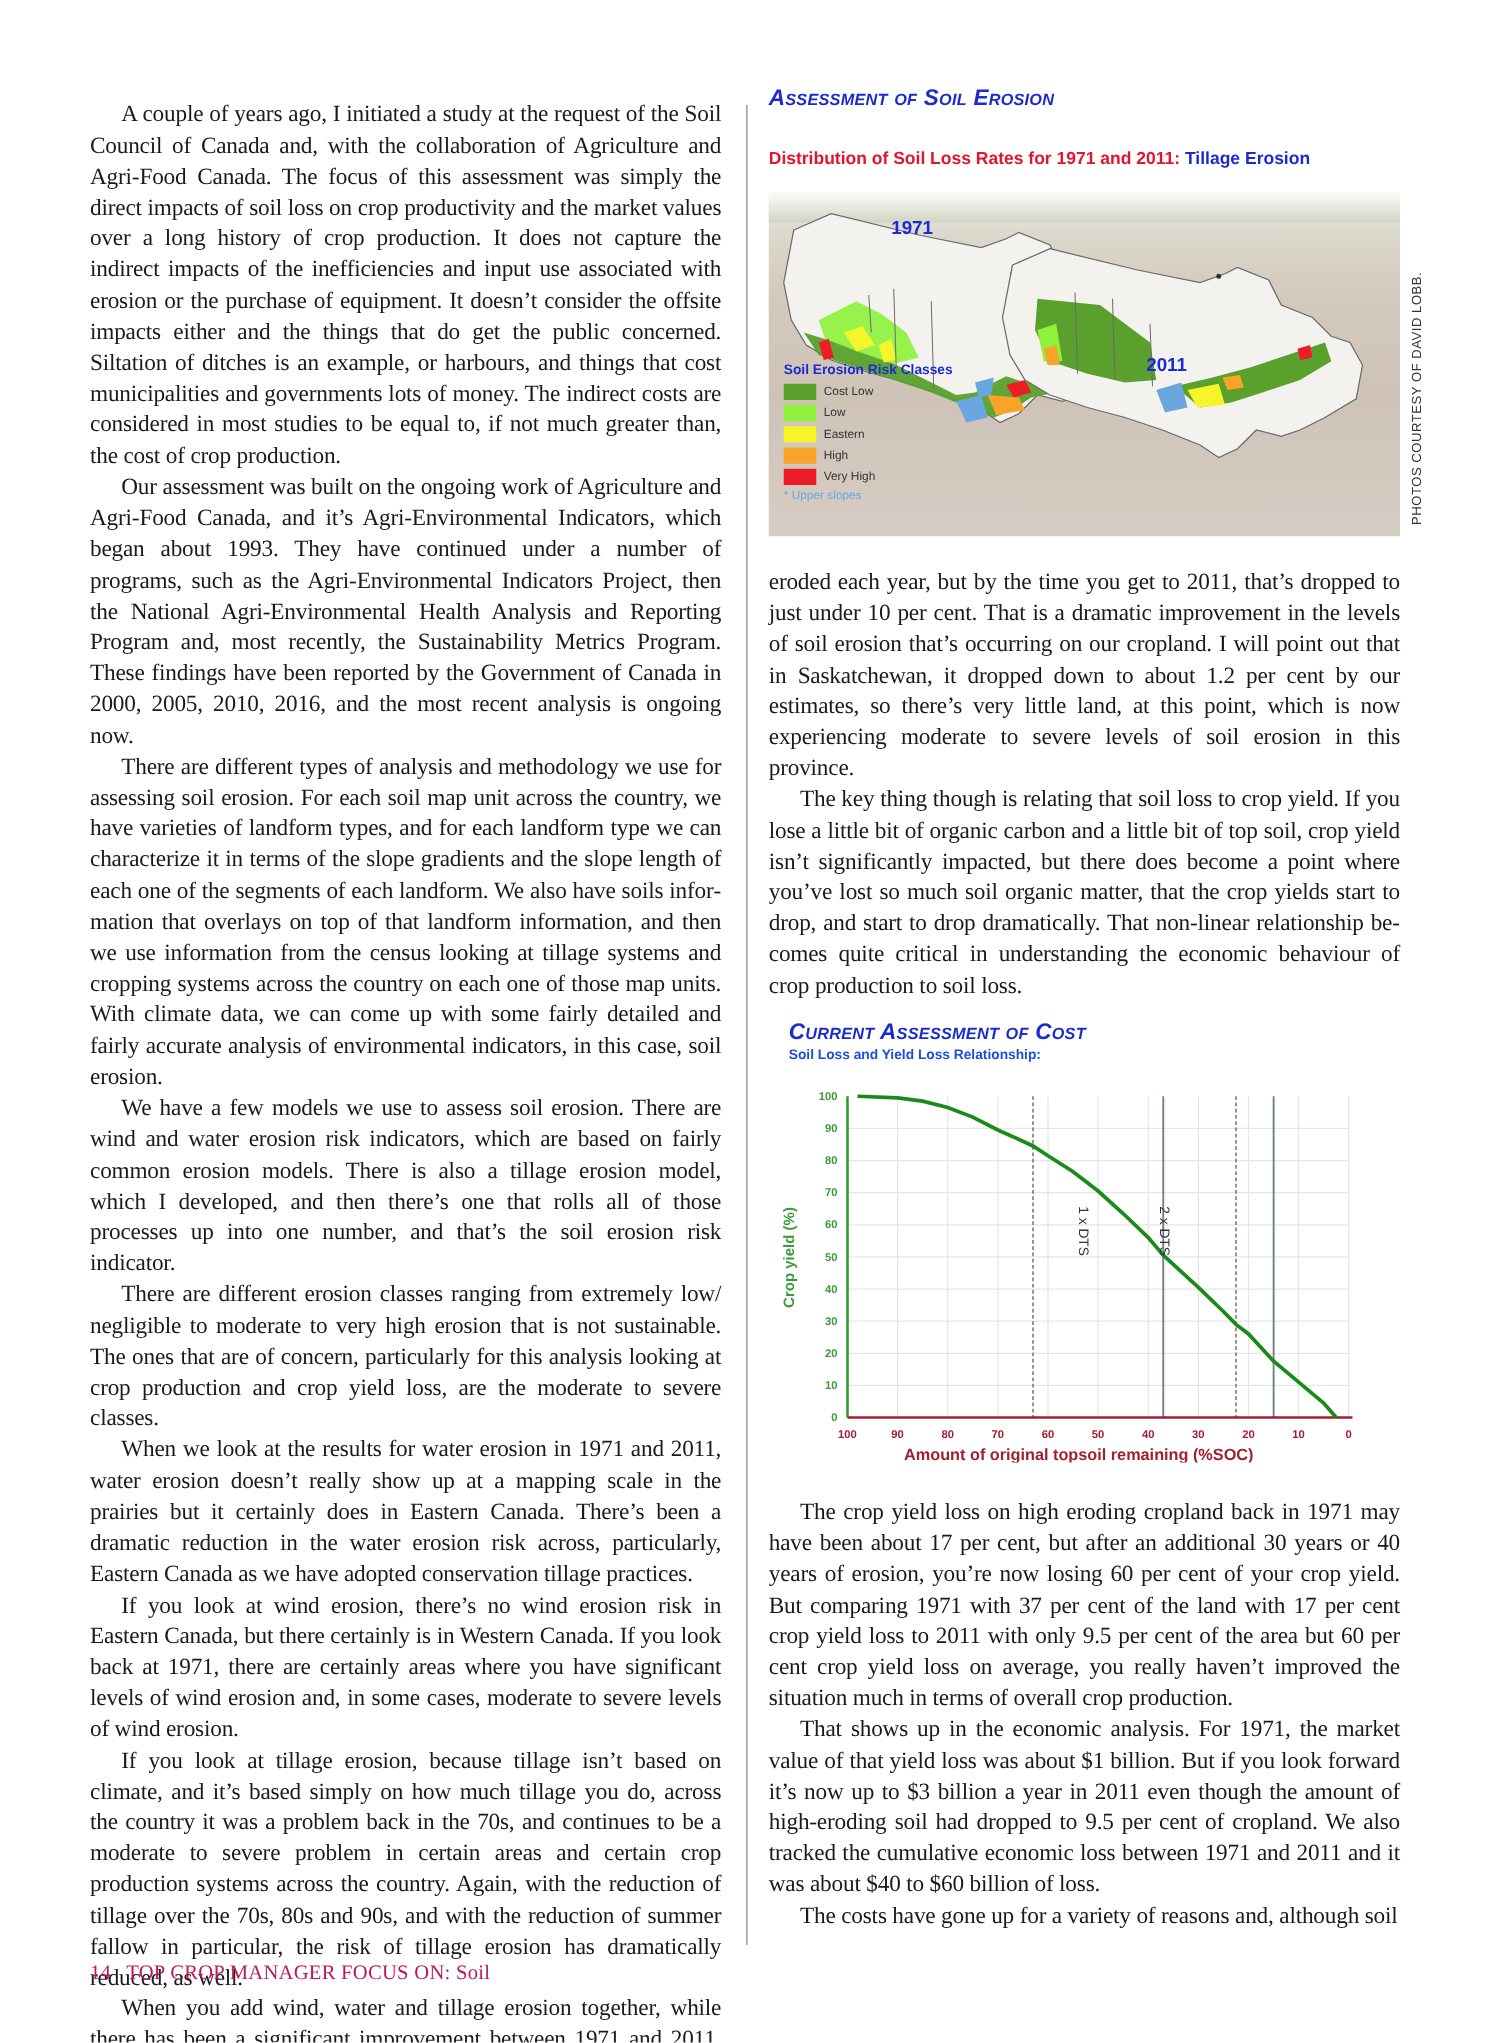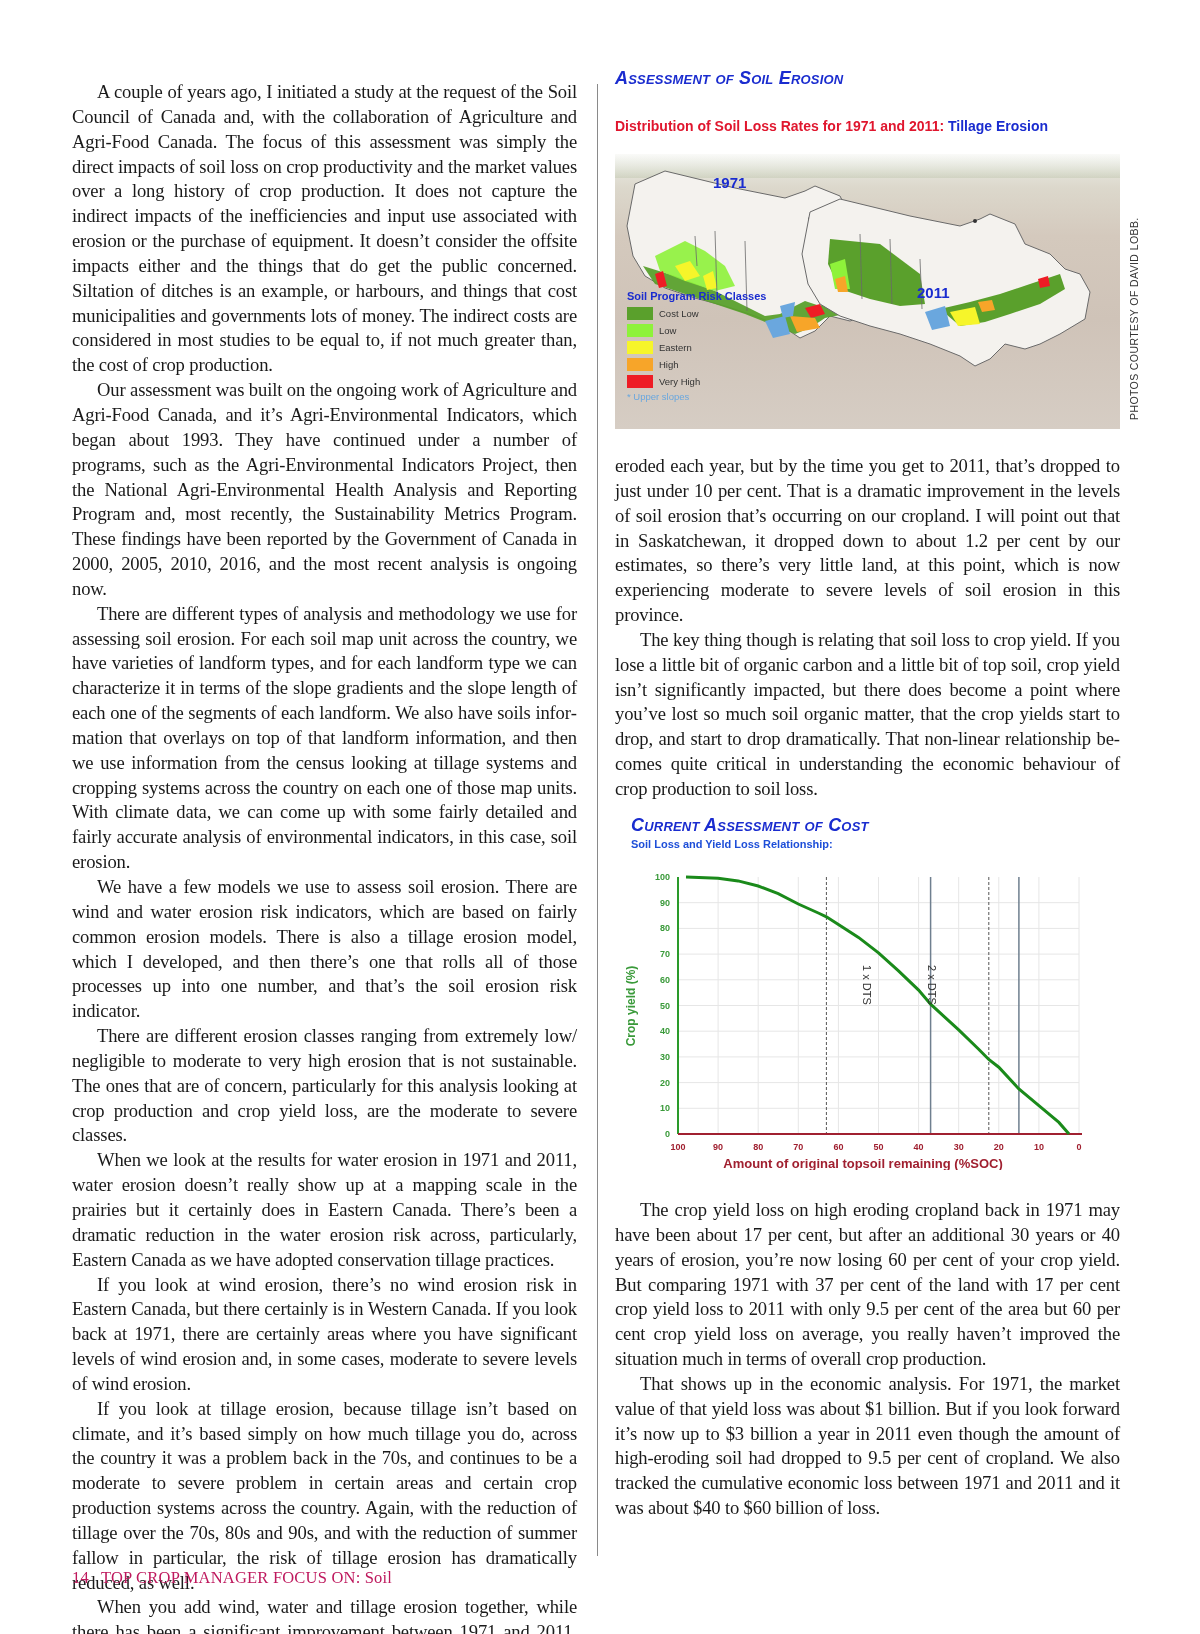--- a/index.html
+++ b/index.html
@@ -94,21 +94,21 @@
       <path d="M125 118 L145 112 L150 132 L132 136 Z" fill="#6aa7de"></path>
       <path d="M60 40 L62 105 M90 45 L92 110 M120 65 L122 115" stroke="#6a6a6a" stroke-width="0.8" fill="none"></path>
       <circle cx="175" cy="27" r="2" fill="#333"></circle>
     </g>
   </svg>
 
   <div class="year-label" style="left:98px; top:108px;">1971</div>
   <div class="year-label" style="left:302px; top:218px;">2011</div>
 
   <div class="legend" style="top:224px;">
-    <div class="legend-title">Soil Program Risk Classes</div>
+    <div class="legend-title">Soil Erosion Risk Classes</div>
     <div class="legend-row">
       <span class="swatch" style="background:#5aa02c;"></span>
       <span class="legend-label">Cost Low</span>
     </div>
     <div class="legend-row">
       <span class="swatch" style="background:#8ef23a;"></span>
       <span class="legend-label">Low</span>
     </div>
     <div class="legend-row">
       <span class="swatch" style="background:#f6f52a;"></span>
@@ -203,18 +203,19 @@
     <text transform="translate(20,196) rotate(-90)" font-family="Liberation Sans, DejaVu Sans, sans-serif" font-size="12" font-weight="bold" fill="#3a9a3a" text-anchor="middle">Crop yield (%)</text>
 
     <text transform="translate(248,155) rotate(90)" font-family="Liberation Sans, DejaVu Sans, sans-serif" font-size="11" fill="#333">1 x DTS</text>
     <text transform="translate(313,155) rotate(90)" font-family="Liberation Sans, DejaVu Sans, sans-serif" font-size="11" fill="#333">2 x DTS</text>
   </svg>
 </div>
 
 <div id="right-col-bottom" class="col">
   <p>The crop yield loss on high eroding cropland back in 1971 may have been about 17 per cent, but after an additional 30 years or 40 years of erosion, you’re now losing 60 per cent of your crop yield. But compar­ing 1971 with 37 per cent of the land with 17 per cent crop yield loss to 2011 with only 9.5 per cent of the area but 60 per cent crop yield loss on average, you really haven’t improved the situation much in terms of overall crop production.</p>
   <p>That shows up in the economic analysis. For 1971, the market value of that yield loss was about $1 billion. But if you look forward it’s now up to $3 billion a year in 2011 even though the amount of high-eroding soil had dropped to 9.5 per cent of cropland. We also tracked the cu­mulative economic loss between 1971 and 2011 and it was about $40 to $60 billion of loss.</p>
+  <p style="text-align:left;">The costs have gone up for a variety of reasons and, although soil</p>
 </div>
 
 <div class="footer">
   <span class="num">14</span>
   <span>TOP CROP MANAGER FOCUS ON: Soil</span>
 </div>
 
 </body></html>

